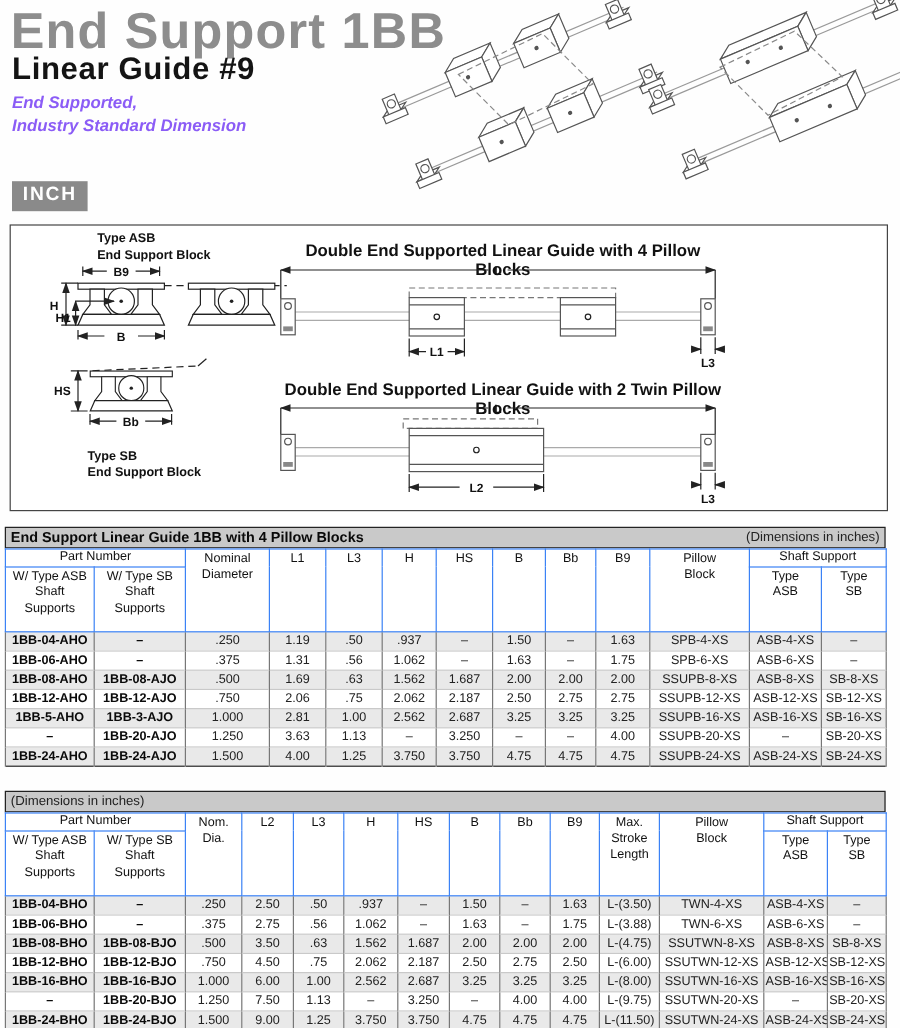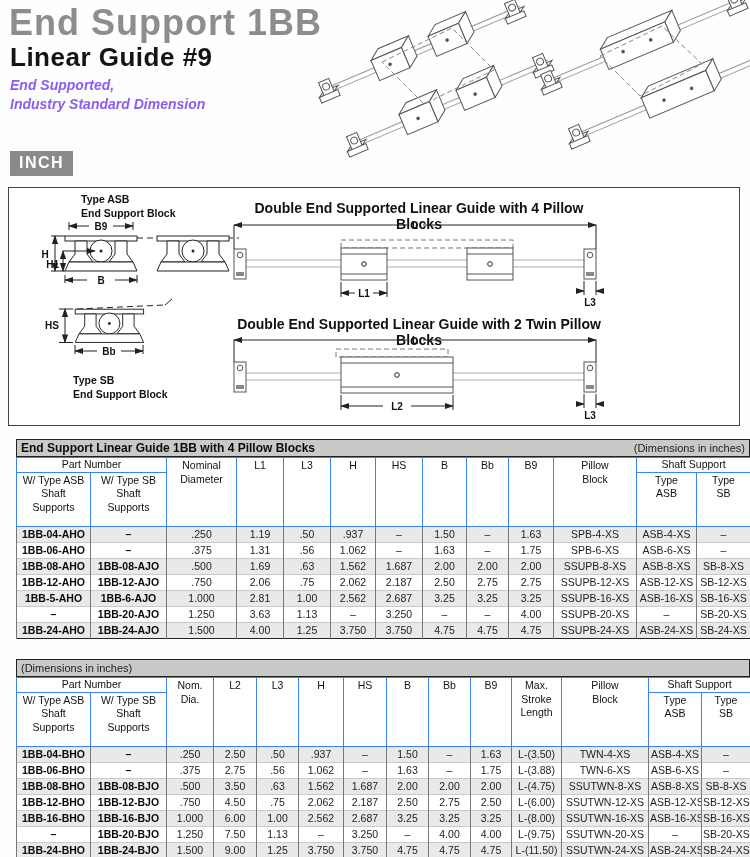--- a/index.html
+++ b/index.html
@@ -2,37 +2,37 @@
 <html><head>
 <meta charset="utf-8">
 <style>
   html,body{margin:0;padding:0;}
   body{
     width:750px;height:857px;position:relative;overflow:hidden;
     background:#fefefe;color:#111;
     font-family:"Liberation Sans", sans-serif;
   }
   
-  .hdr-title{position:absolute;left:9px;top:2px;font-size:36px;font-weight:bold;color:#8d8d8d;letter-spacing:1px;}
+  .hdr-title{position:absolute;left:9px;top:2px;font-size:42px;font-weight:bold;color:#8d8d8d;letter-spacing:1px;}
   .hdr-sub{position:absolute;left:10px;top:42px;font-size:26px;font-weight:bold;color:#141414;letter-spacing:.5px;}
   .hdr-tag{position:absolute;left:10px;top:76px;font-size:14px;font-weight:bold;font-style:italic;color:#8b5cf6;line-height:1.35;white-space:pre-line;}
   .badge{position:absolute;left:10px;top:151px;background:#8a8a8a;color:#fff;font-weight:bold;font-size:16px;line-height:1;padding:4px 9px 5px;letter-spacing:1.5px;}
   .iso{position:absolute;right:0;top:0;}
   
   .panel{position:absolute;left:8px;top:187px;width:732px;height:239px;border:1.5px solid #444;box-sizing:border-box;background:#fff;}
   .lbl{position:absolute;font-size:10.5px;font-weight:bold;color:#111;white-space:pre-line;line-height:1.3;}
   .gtitle{position:absolute;font-size:14px;font-weight:bold;color:#111;width:376px;text-align:center;}
   .note{position:absolute;left:606px;top:141px;width:129px;font-size:10px;color:#222;line-height:1.32;}
   .note .nb{font-weight:bold;}
   svg text.dt{font-family:"Liberation Sans",sans-serif;font-size:10px;font-weight:bold;fill:#111;text-anchor:middle;}
   .dimln{stroke:#222;stroke-width:1;fill:none;}
   .tick{stroke:#222;stroke-width:1;}
   .thin{stroke:#555;stroke-width:1;fill:#fff;}
   
-  .tbl{position:absolute;left:16px;width:734px;}
+  .tbl{position:absolute;left:4px;width:734px;}
   #t1{top:439px;} #t2{top:659px;}
   .tbl-title{display:flex;justify-content:space-between;align-items:center;background:#c9c9c9;border:1px solid #222;height:16px;padding:0 4px;box-sizing:content-box;}
   .tbl-title .tl{font-weight:bold;font-size:12px;color:#0a0a0a;}
   .tbl-title .trt{font-size:11px;color:#222;}
   table{border-collapse:collapse;table-layout:fixed;width:734px;border:1px solid #222;border-top:none;background:#fff;}
   th{border:1px solid #3b82f6;font-weight:normal;font-size:10.5px;vertical-align:top;padding:1px 0 0;line-height:1.3;white-space:pre-line;color:#111;text-align:center;}
   th.grp{height:13px;padding:0;vertical-align:middle;}
   tr.r2 th{height:52px;}
   td{border-left:1px solid #777;border-right:1px solid #777;border-top:1px solid #c9c9c9;font-size:10.5px;text-align:center;height:15px;padding:0 1px;color:#222;white-space:nowrap;overflow:hidden;}
   tbody tr:nth-child(odd){background:#e9e9e9;}
@@ -353,21 +353,21 @@
           <td>2.187</td>
           <td>2.50</td>
           <td>2.75</td>
           <td>2.75</td>
           <td>SSUPB-12-XS</td>
           <td>ASB-12-XS</td>
           <td>SB-12-XS</td>
         </tr>
         <tr>
           <td class="pn">1BB-5-AHO</td>
-          <td class="pn">1BB-6-AJO</td>
+          <td class="pn">1BB-3-AJO</td>
           <td>1.000</td>
           <td>2.81</td>
           <td>1.00</td>
           <td>2.562</td>
           <td>2.687</td>
           <td>3.25</td>
           <td>3.25</td>
           <td>3.25</td>
           <td>SSUPB-16-XS</td>
           <td>ASB-16-XS</td>

